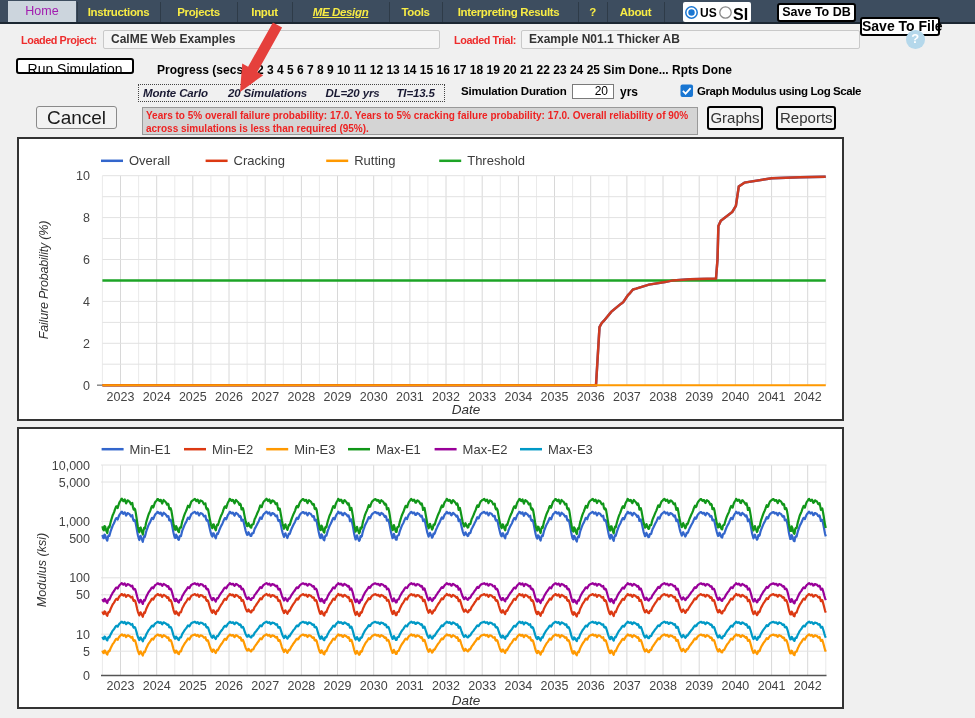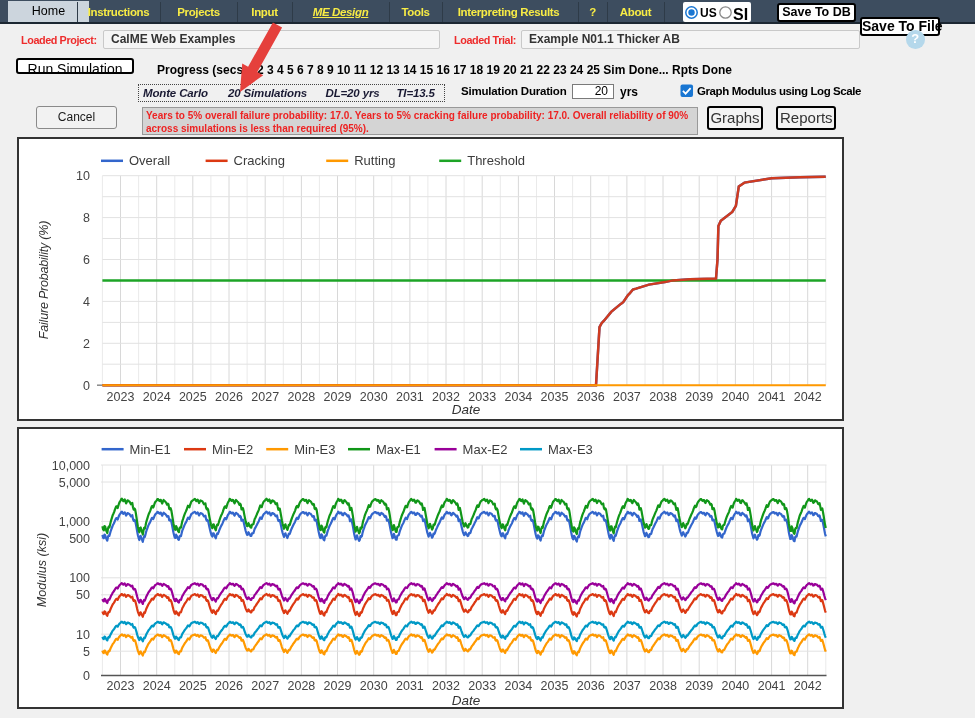--- a/index.html
+++ b/index.html
@@ -1,21 +1,21 @@
 <!DOCTYPE html>
 <html><head>
 <meta charset="utf-8">
 <style>
 * { margin:0; padding:0; box-sizing:border-box; }
 html,body { width:975px; height:718px; background:#f0f0f0; font-family:"Liberation Sans", sans-serif; overflow:hidden; }
 #page { position:relative; width:975px; height:718px; }
 .nav { position:absolute; left:0; top:0; width:975px; height:24px; background:#3d4d5f; border-bottom:2px solid #1c2732; }
 .navitem { position:absolute; top:0; height:24px; line-height:24px; text-align:center; color:#f8ec45; font-weight:bold; font-size:11.5px; letter-spacing:-0.35px; }
 .navsep { position:absolute; top:2px; height:20px; width:1px; background:#2e3b48; }
-.hometab { position:absolute; left:8px; top:1px; width:81px; height:21px; background:#ccd5dd; color:#000000; font-size:12.5px; text-align:center; line-height:20px; }
+.hometab { position:absolute; left:8px; top:1px; width:68px; height:21px; background:#ccd5dd; color:#a21caf; font-size:12.5px; text-align:center; line-height:20px; }
 .btn { position:absolute; background:#ffffff; border:2px solid #000; border-radius:3px; text-align:center; color:#000; white-space:nowrap; }
 .cancel { position:absolute; background:#f2f2f2; border:1px solid #8a8a8a; border-radius:3px; text-align:center; color:#1a1a1a; }
 .redlbl { position:absolute; color:#ee2b2b; font-weight:bold; font-size:10.8px; letter-spacing:-0.4px; white-space:nowrap; }
 .inputbox { position:absolute; background:#f5f5f5; border:1px solid #c9c9c9; border-radius:2px; font-weight:bold; font-size:12px; color:#333; padding-left:7px; white-space:nowrap; overflow:hidden; }
 .blk { position:absolute; color:#000; font-weight:bold; white-space:nowrap; }
 .mc { position:absolute; top:86.5px; font-size:11.5px; font-weight:bold; font-style:italic; color:#1a1a33; letter-spacing:-0.15px; white-space:nowrap; }
 </style>
 </head>
 <body>
 <div id="page">
@@ -71,21 +71,21 @@
 <div class="mc" style="left:396.5px;">TI=13.5</div>
 <div class="blk" style="left:461px;top:85px;font-size:11.5px;letter-spacing:-0.2px;">Simulation Duration</div>
 <div style="position:absolute;left:572px;top:83.5px;width:42px;height:15px;background:#fff;border:1px solid #7a7a7a;font-size:12px;text-align:right;padding-right:5px;line-height:13px;">20</div>
 <div class="blk" style="left:620px;top:85px;font-size:12px;">yrs</div>
 <svg style="position:absolute;left:680px;top:84px;" width="13.5" height="13.5" viewBox="0 0 14 14">
       <rect x="0.5" y="0.5" width="13" height="13" rx="2" fill="#1976d2"></rect>
       <path d="M3 7.2 L5.8 10 L11 4.2" stroke="#fff" stroke-width="1.8" fill="none"></path>
     </svg>
 <div class="blk" style="left:697px;top:85px;font-size:11.5px;letter-spacing:-0.4px;">Graph Modulus using Log Scale</div>
 
-<div class="cancel" style="left:36px;top:106px;width:81px;height:23px;line-height:21px;font-size:12px;">Cancel</div>
+<div class="cancel" style="left:36px;top:106px;width:81px;height:23px;line-height:21px;font-size:19px;">Cancel</div>
 <div style="position:absolute;left:142px;top:107px;width:556px;height:28px;background:#d4d4d4;border:1px solid #999;color:#ee2222;font-weight:bold;font-size:10px;line-height:13px;padding:1px 3px;white-space:nowrap;">Years to 5% overall failure probability: 17.0. Years to 5% cracking failure probability: 17.0. Overall reliability of 90%<br>across simulations is less than required (95%).</div>
 <div class="btn" style="left:707px;top:105.8px;width:56px;height:24.5px;line-height:20px;font-size:15px;background:#f3f3f3;color:#333;">Graphs</div>
 <div class="btn" style="left:776.3px;top:105.8px;width:60px;height:24.5px;line-height:20px;font-size:15px;background:#f3f3f3;color:#333;">Reports</div>
 
 <div style="position:absolute;left:17px;top:137px;width:827px;height:284px;background:#fff;border:2px solid #333;"></div>
 <div style="position:absolute;left:17px;top:427px;width:827px;height:282px;background:#fff;border:2px solid #333;"></div>
 
 <svg width="975" height="718" viewBox="0 0 975 718" style="position:absolute;left:0;top:0;z-index:50;" font-family="Liberation Sans, sans-serif">
 <line x1="102.4" y1="175.7" x2="102.4" y2="385.2" stroke="#eaeaea" stroke-width="1"></line>
 <line x1="120.5" y1="175.7" x2="120.5" y2="385.2" stroke="#d8d8d8" stroke-width="1"></line>

